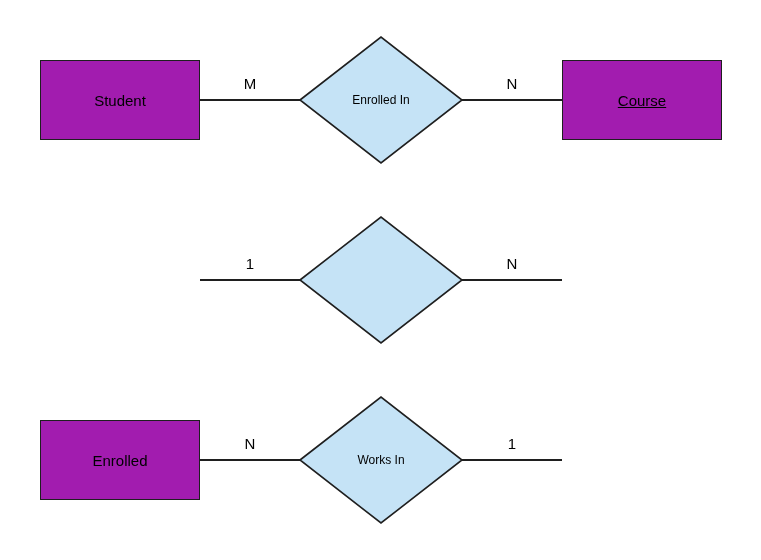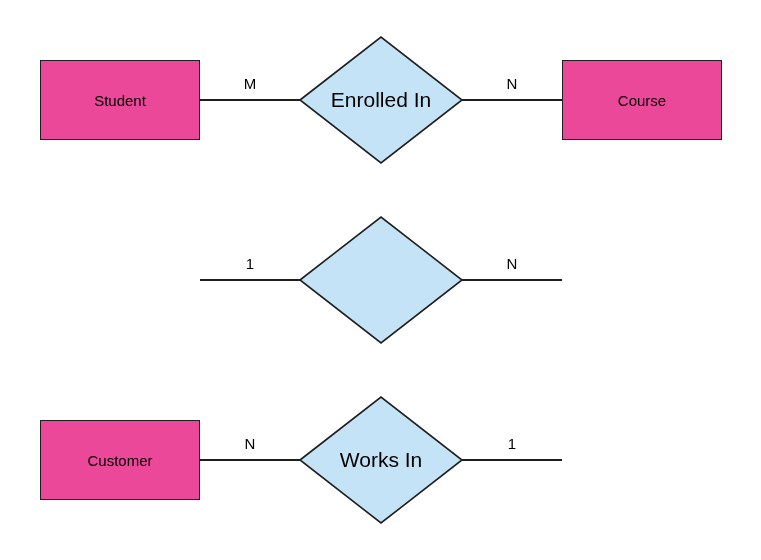--- a/index.html
+++ b/index.html
@@ -21,30 +21,30 @@
   .row.r1 { top: 35px; }
   .row.r2 { top: 215px; }
   .row.r3 { top: 395px; }
 
   .entity {
     position: absolute;
     top: 25px;
     width: 160px;
     height: 80px;
     box-sizing: border-box;
-    background: #ec4899;
+    background: #a21caf;
     border: 1.6px solid #1F1F1F;
     display: flex;
     align-items: center;
     justify-content: center;
     font-size: 15px;
     text-align: center;
   }
   .entity.left  { left: 40px; }
-  .entity.right { left: 562px; }
+  .entity.right { left: 562px; text-decoration: underline; }
 
   .connector {
     position: absolute;
     top: 64.2px;
     height: 1.6px;
     background: #1F1F1F;
   }
   .connector.left  { left: 200px; width: 100px; }
   .connector.right { left: 462px; width: 100px; }
 
@@ -73,21 +73,21 @@
   }
   .diamond-label {
     position: absolute;
     left: 298px;
     top: 0;
     width: 166px;
     height: 130px;
     display: flex;
     align-items: center;
     justify-content: center;
-    font-size: 21px;
+    font-size: 12px;
     text-align: center;
   }
 </style>
 </head>
 <body>
 
 <div class="canvas">
 
   <div class="row r1">
     <div class="entity left">
@@ -115,21 +115,21 @@
       <svg width="166" height="130" viewBox="0 0 166 130">
         <polygon points="2,65 83,2 164,65 83,128" fill="#C5E3F6"></polygon>
       </svg>
     </div>
     <div class="cardinality right">N</div>
     <div class="connector right"></div>
   </div>
 
   <div class="row r3">
     <div class="entity left">
-      <span>Customer</span>
+      <span>Enrolled</span>
     </div>
     <div class="connector left"></div>
     <div class="cardinality left">N</div>
     <div class="diamond-wrap">
       <svg width="166" height="130" viewBox="0 0 166 130">
         <polygon points="2,65 83,2 164,65 83,128" fill="#C5E3F6"></polygon>
       </svg>
     </div>
     <div class="diamond-label">Works In</div>
     <div class="cardinality right">1</div>

